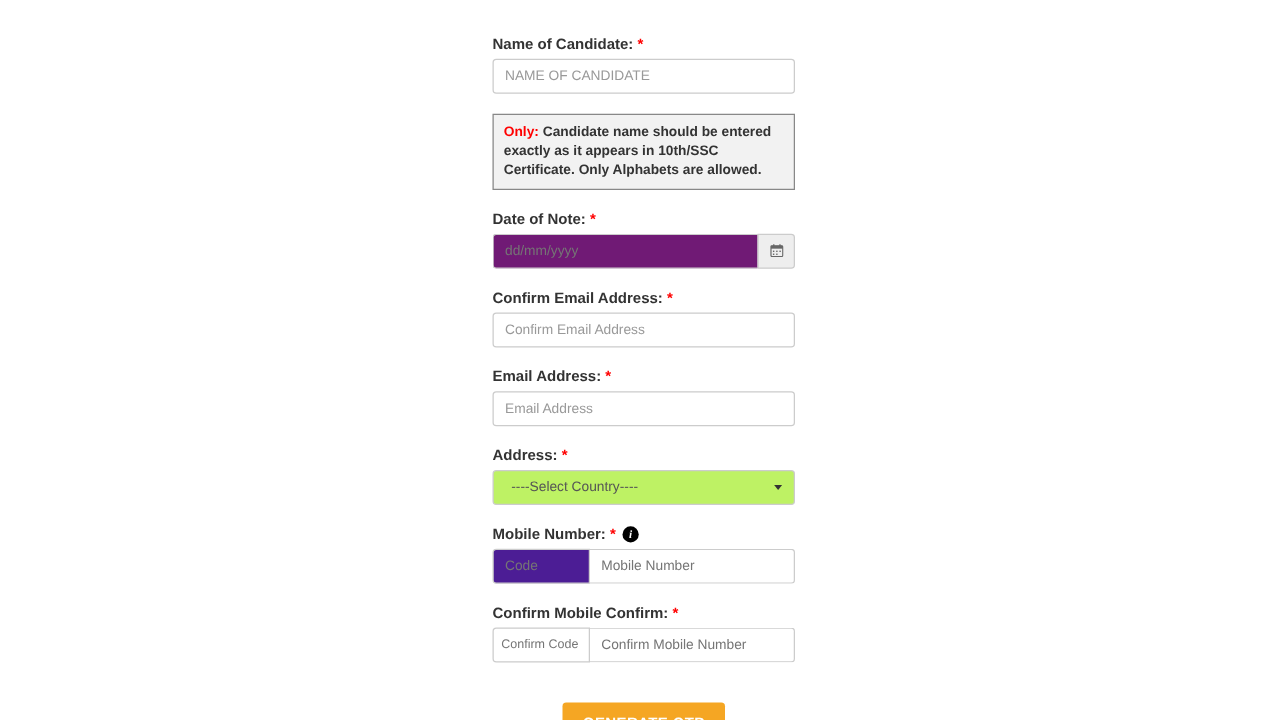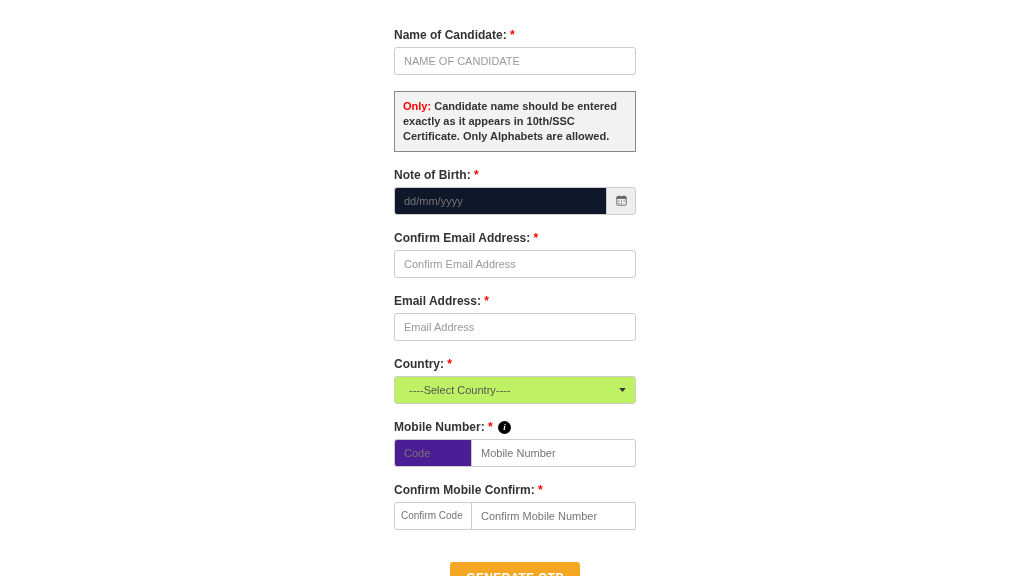--- a/index.html
+++ b/index.html
@@ -65,21 +65,21 @@
       width: 100%;
     }
     .date-input {
       flex: 1;
       padding: 7px 9px;
       font-size: 11px;
       color: #999999;
       border: 1px solid #cccccc;
       border-radius: 3px 0 0 3px;
       border-right: none;
-      background: #0f172a;
+      background: #701a75;
     }
     .date-btn {
       width: 30px;
       background: #eeeeee;
       border: 1px solid #cccccc;
       border-radius: 0 3px 3px 0;
       display: flex;
       align-items: center;
       justify-content: center;
       cursor: pointer;
@@ -182,21 +182,21 @@
     </label>
     <input type="text" class="form-input" placeholder="NAME OF CANDIDATE" style="">
   </div>
 
   <div class="note-box">
     <span class="note-label">Only:</span><span> Candidate name should be entered exactly as it appears in 10th/SSC Certificate. Only Alphabets are allowed.</span>
   </div>
 
   <div class="form-group">
     <label class="form-label">
-      <span>Note of Birth:</span><span class="required"> *</span>
+      <span>Date of Note:</span><span class="required"> *</span>
     </label>
     <div class="date-row">
       <input type="text" class="date-input" placeholder="dd/mm/yyyy" style="">
       <button class="date-btn">
         <svg width="11" height="11" viewBox="0 0 14 14" fill="#666666">
           <rect x="1" y="2" width="12" height="11" rx="1" fill="none" stroke="#666666" stroke-width="1.2"></rect>
           <rect x="1" y="2" width="12" height="3" fill="#666666"></rect>
           <rect x="3.2" y="0.5" width="1.3" height="3" fill="#666666"></rect>
           <rect x="9.5" y="0.5" width="1.3" height="3" fill="#666666"></rect>
           <rect x="3" y="7" width="1.4" height="1.4" fill="#666666"></rect>
@@ -218,21 +218,21 @@
 
   <div class="form-group">
     <label class="form-label">
       <span>Email Address:</span><span class="required"> *</span>
     </label>
     <input type="text" class="form-input" placeholder="Email Address" style="">
   </div>
 
   <div class="form-group">
     <label class="form-label">
-      <span>Country:</span><span class="required"> *</span>
+      <span>Address:</span><span class="required"> *</span>
     </label>
     <div class="select-wrap">
       <select class="form-select">
         <option>----Select Country----</option>
       </select>
       <svg class="select-caret" width="7" height="4" viewBox="0 0 8 5">
         <path d="M0 0 L4 5 L8 0 Z" fill="#333333"></path>
       </svg>
     </div>
   </div>

